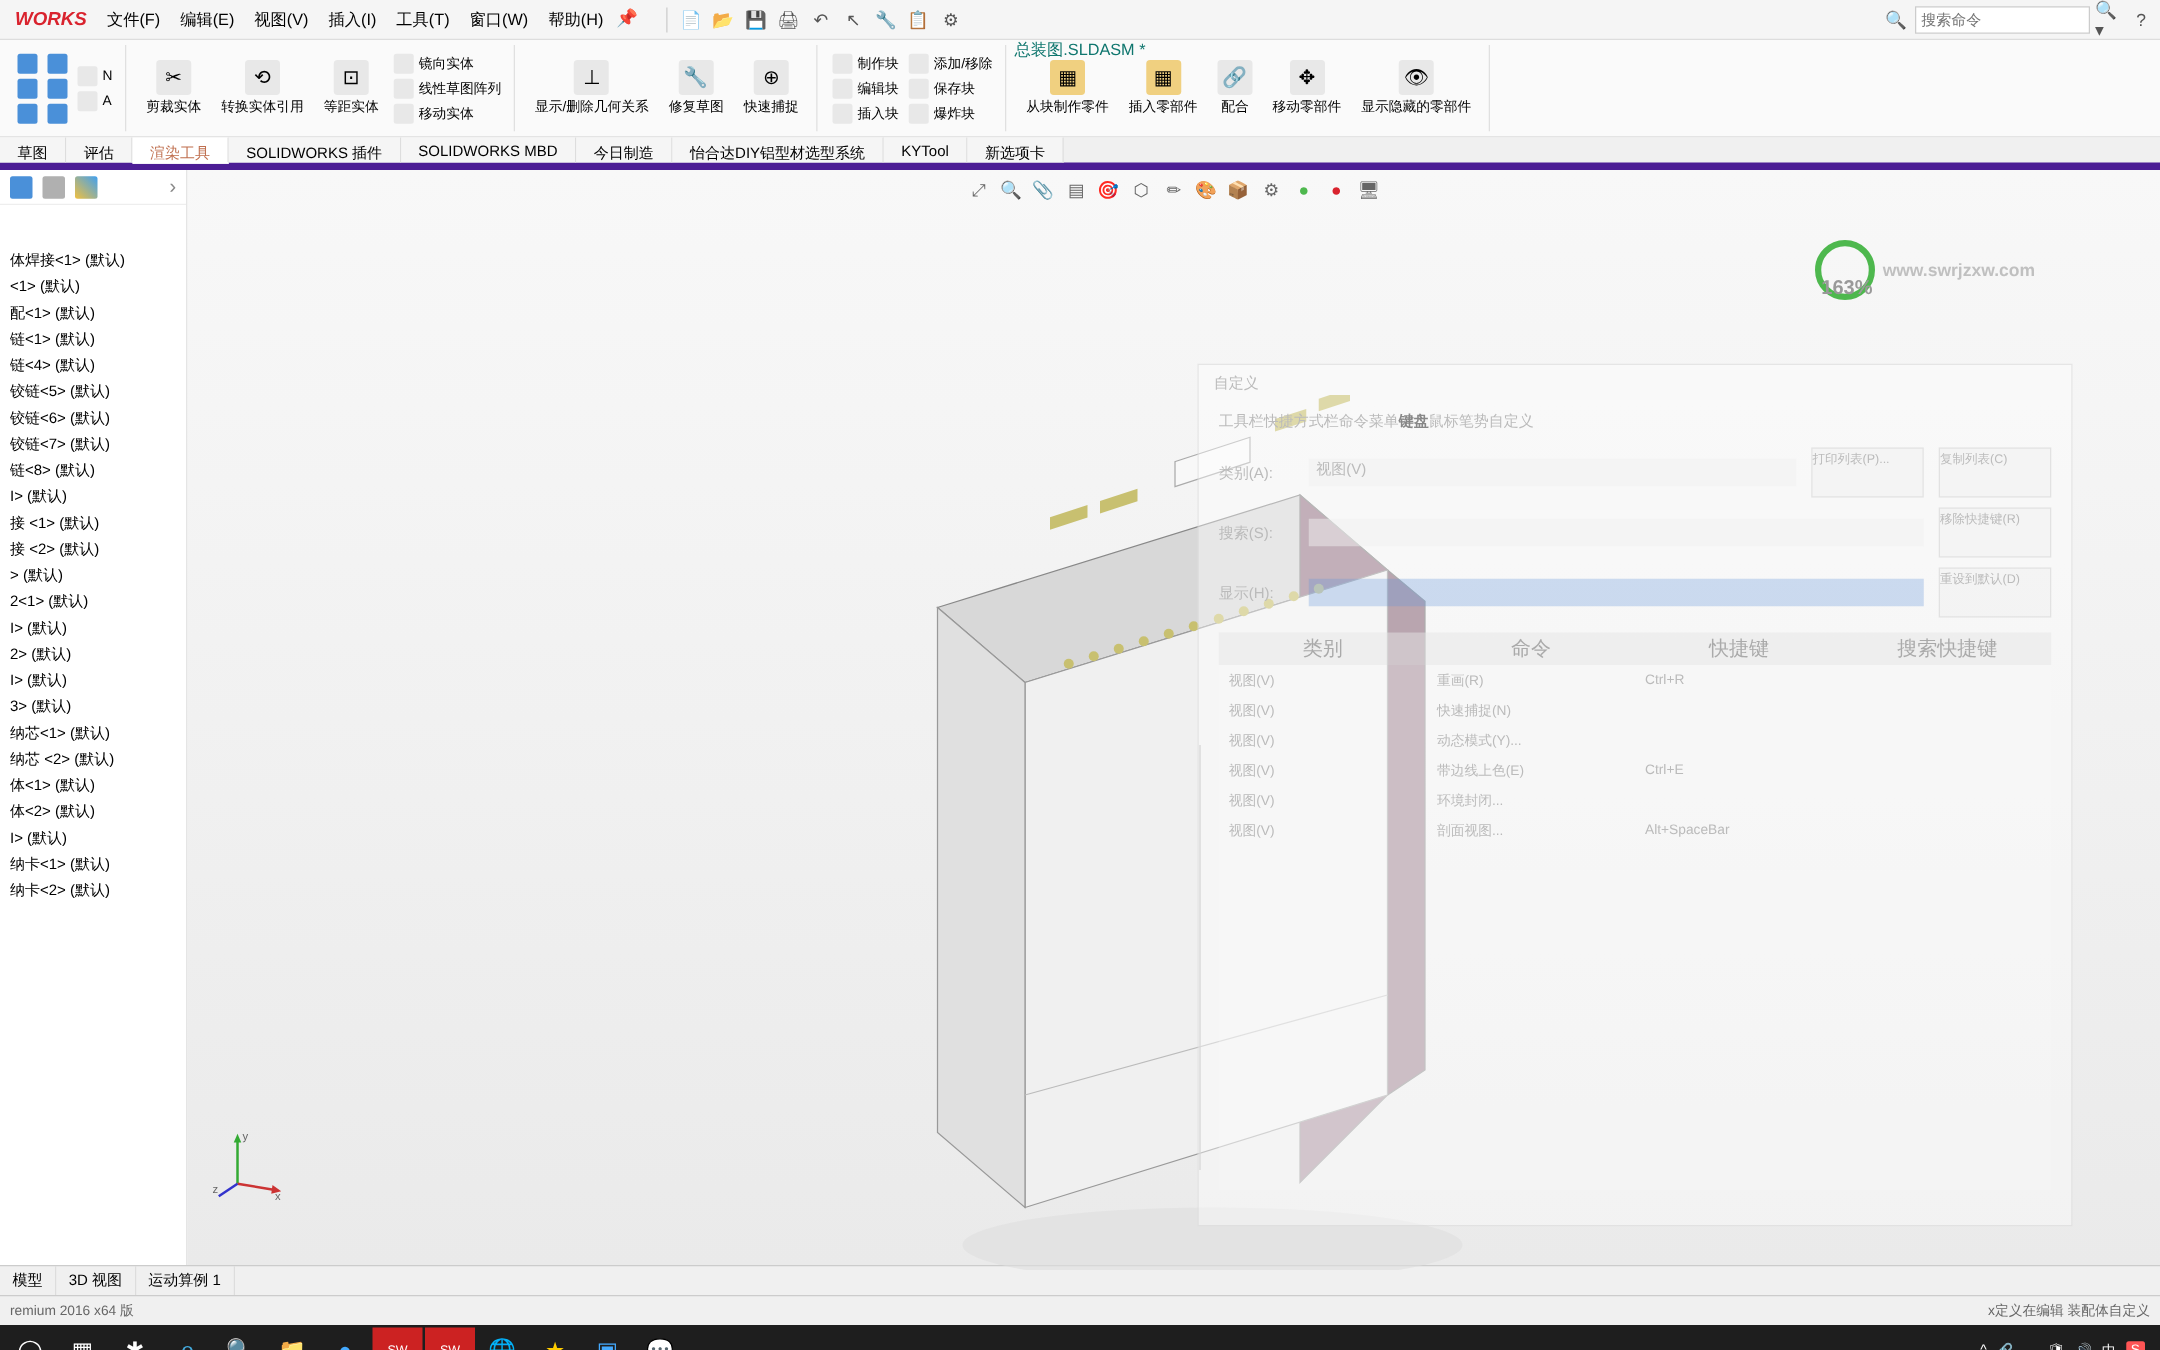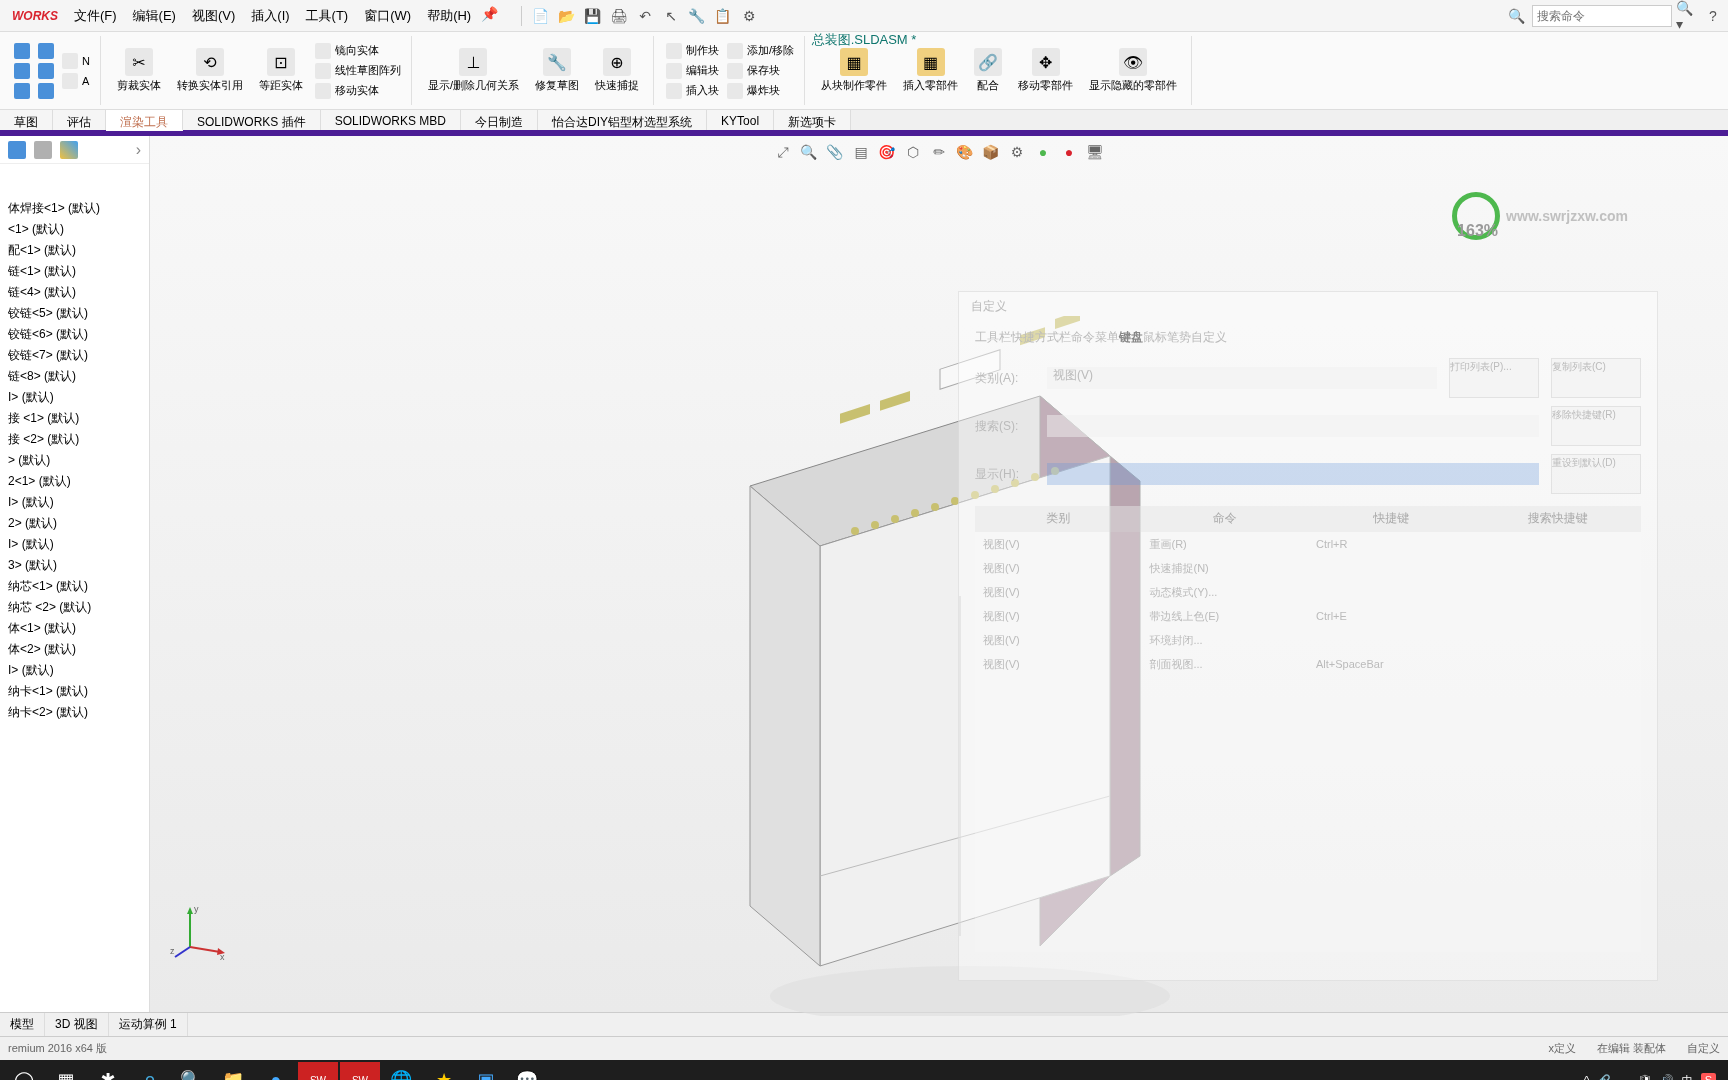--- a/index.html
+++ b/index.html
@@ -1,18 +1,18 @@
 <!DOCTYPE html>
 <html><head>
 <meta charset="utf-8">
 <style>
 * { margin: 0; padding: 0; box-sizing: border-box; font-family: "Microsoft YaHei", sans-serif; }
 body { width: 1728px; height: 1080px; background: #fff; overflow: hidden; position: relative; }
 .topbar { height: 32px; display: flex; align-items: center; background: #f5f5f5; border-bottom: 1px solid #ddd; padding: 0 4px; }
-.logo { color: #d9232e; font-weight: bold; font-size: 12px; font-style: italic; padding: 0 8px; }
+.logo { color: #d9232e; font-weight: bold; font-size: 15px; font-style: italic; padding: 0 8px; }
 .menu { display: flex; gap: 0; }
 .menu-item { padding: 4px 8px; font-size: 13px; cursor: pointer; }
 .qat { display: flex; gap: 4px; margin-left: 16px; align-items: center; }
 .qat-sep { width: 1px; height: 20px; background: #ccc; margin: 0 4px; }
 .icon-btn { width: 22px; height: 22px; display: flex; align-items: center; justify-content: center; cursor: pointer; font-size: 14px; color: #555; }
 .doc-title { position: absolute; left: 50%; transform: translateX(-50%); font-size: 13px; color: #0f766e; margin-top: 48px; }
 .search-area { margin-left: auto; display: flex; align-items: center; gap: 4px; }
 .search-input { width: 140px; height: 22px; border: 1px solid #ccc; font-size: 12px; padding: 0 4px; }
 .ribbon { height: 78px; background: #fafafa; border-bottom: 1px solid #ddd; display: flex; padding: 4px; gap: 2px; }
 .ribbon-group { display: flex; align-items: center; padding: 0 6px; border-right: 1px solid #e0e0e0; }
@@ -37,29 +37,29 @@
 .zoom-label { position: absolute; top: 86px; right: 230px; font-size: 16px; color: #999; font-weight: bold; }
 .watermark { position: absolute; top: 56px; right: 100px; font-size: 36px; color: #d0d0d0; font-weight: bold; display: flex; align-items: center; }
 .watermark-badge { width: 48px; height: 48px; border-radius: 50%; border: 5px solid #4eb84e; margin-right: 6px; }
 .model { position: absolute; top: 180px; left: 560px; width: 480px; height: 700px; }
 .subtitle-bar { position: absolute; bottom: 68px; left: 220px; right: 20px; height: 72px; background: #edeadd; display: flex; align-items: center; justify-content: center; font-size: 32px; color: #333; opacity: 0.95; }
 .dialog-ghost { position: absolute; top: 155px; right: 70px; width: 700px; height: 690px; background: rgba(255,255,255,0.4); border: 1px solid rgba(200,200,200,0.4); }
 .ghost-tabs { display: flex; padding: 8px 16px; font-size: 12px; color: #bbb; }
 .ghost-row { display: flex; padding: 4px 16px; gap: 12px; font-size: 12px; color: #bbb; align-items: center; }
 .ghost-field { flex: 1; height: 22px; background: rgba(240,240,240,0.5); }
 .ghost-btn { width: 90px; height: 40px; background: rgba(240,240,240,0.5); border: 1px solid rgba(200,200,200,0.4); }
-.ghost-header { display: flex; background: rgba(230,230,230,0.5); height: 26px; margin: 8px 16px 0; font-size: 12px; color: #aaa; }
+.ghost-header { display: flex; background: rgba(230,230,230,0.5); height: 26px; margin: 8px 16px 0; font-size: 16px; color: #aaa; align-items: center; }
 .ghost-header > div { flex: 1; text-align: center; padding: 4px; }
 .ghost-list { margin: 0 16px; height: 420px; background: rgba(250,250,250,0.3); }
 .ghost-list-row { display: flex; height: 24px; font-size: 11px; color: #bbb; align-items: center; }
 .ghost-list-row > div { flex: 1; padding: 0 8px; }
 .bottom-tabs { height: 24px; background: #f0f0f0; display: flex; border-top: 1px solid #ccc; }
 .bottom-tab { padding: 3px 10px; font-size: 12px; border-right: 1px solid #ddd; }
 .statusbar { height: 24px; background: #f0f0f0; display: flex; align-items: center; padding: 0 8px; font-size: 11px; color: #666; border-top: 1px solid #ccc; }
-.statusbar-right { margin-left: auto; display: flex; gap: 21px; }
+.statusbar-right { margin-left: auto; display: flex; gap: 0; }
 .taskbar { height: 40px; background: #1e1e1e; display: flex; align-items: center; padding: 0 4px; gap: 2px; }
 .task-btn { width: 40px; height: 36px; display: flex; align-items: center; justify-content: center; font-size: 18px; color: #fff; cursor: pointer; }
 .tray { margin-left: auto; display: flex; align-items: center; gap: 8px; color: #fff; font-size: 11px; padding-right: 8px; }
 svg { display: block; }
 </style>
 </head>
 <body>
 
 <div class="topbar">
   <span class="logo">WORKS</span>

